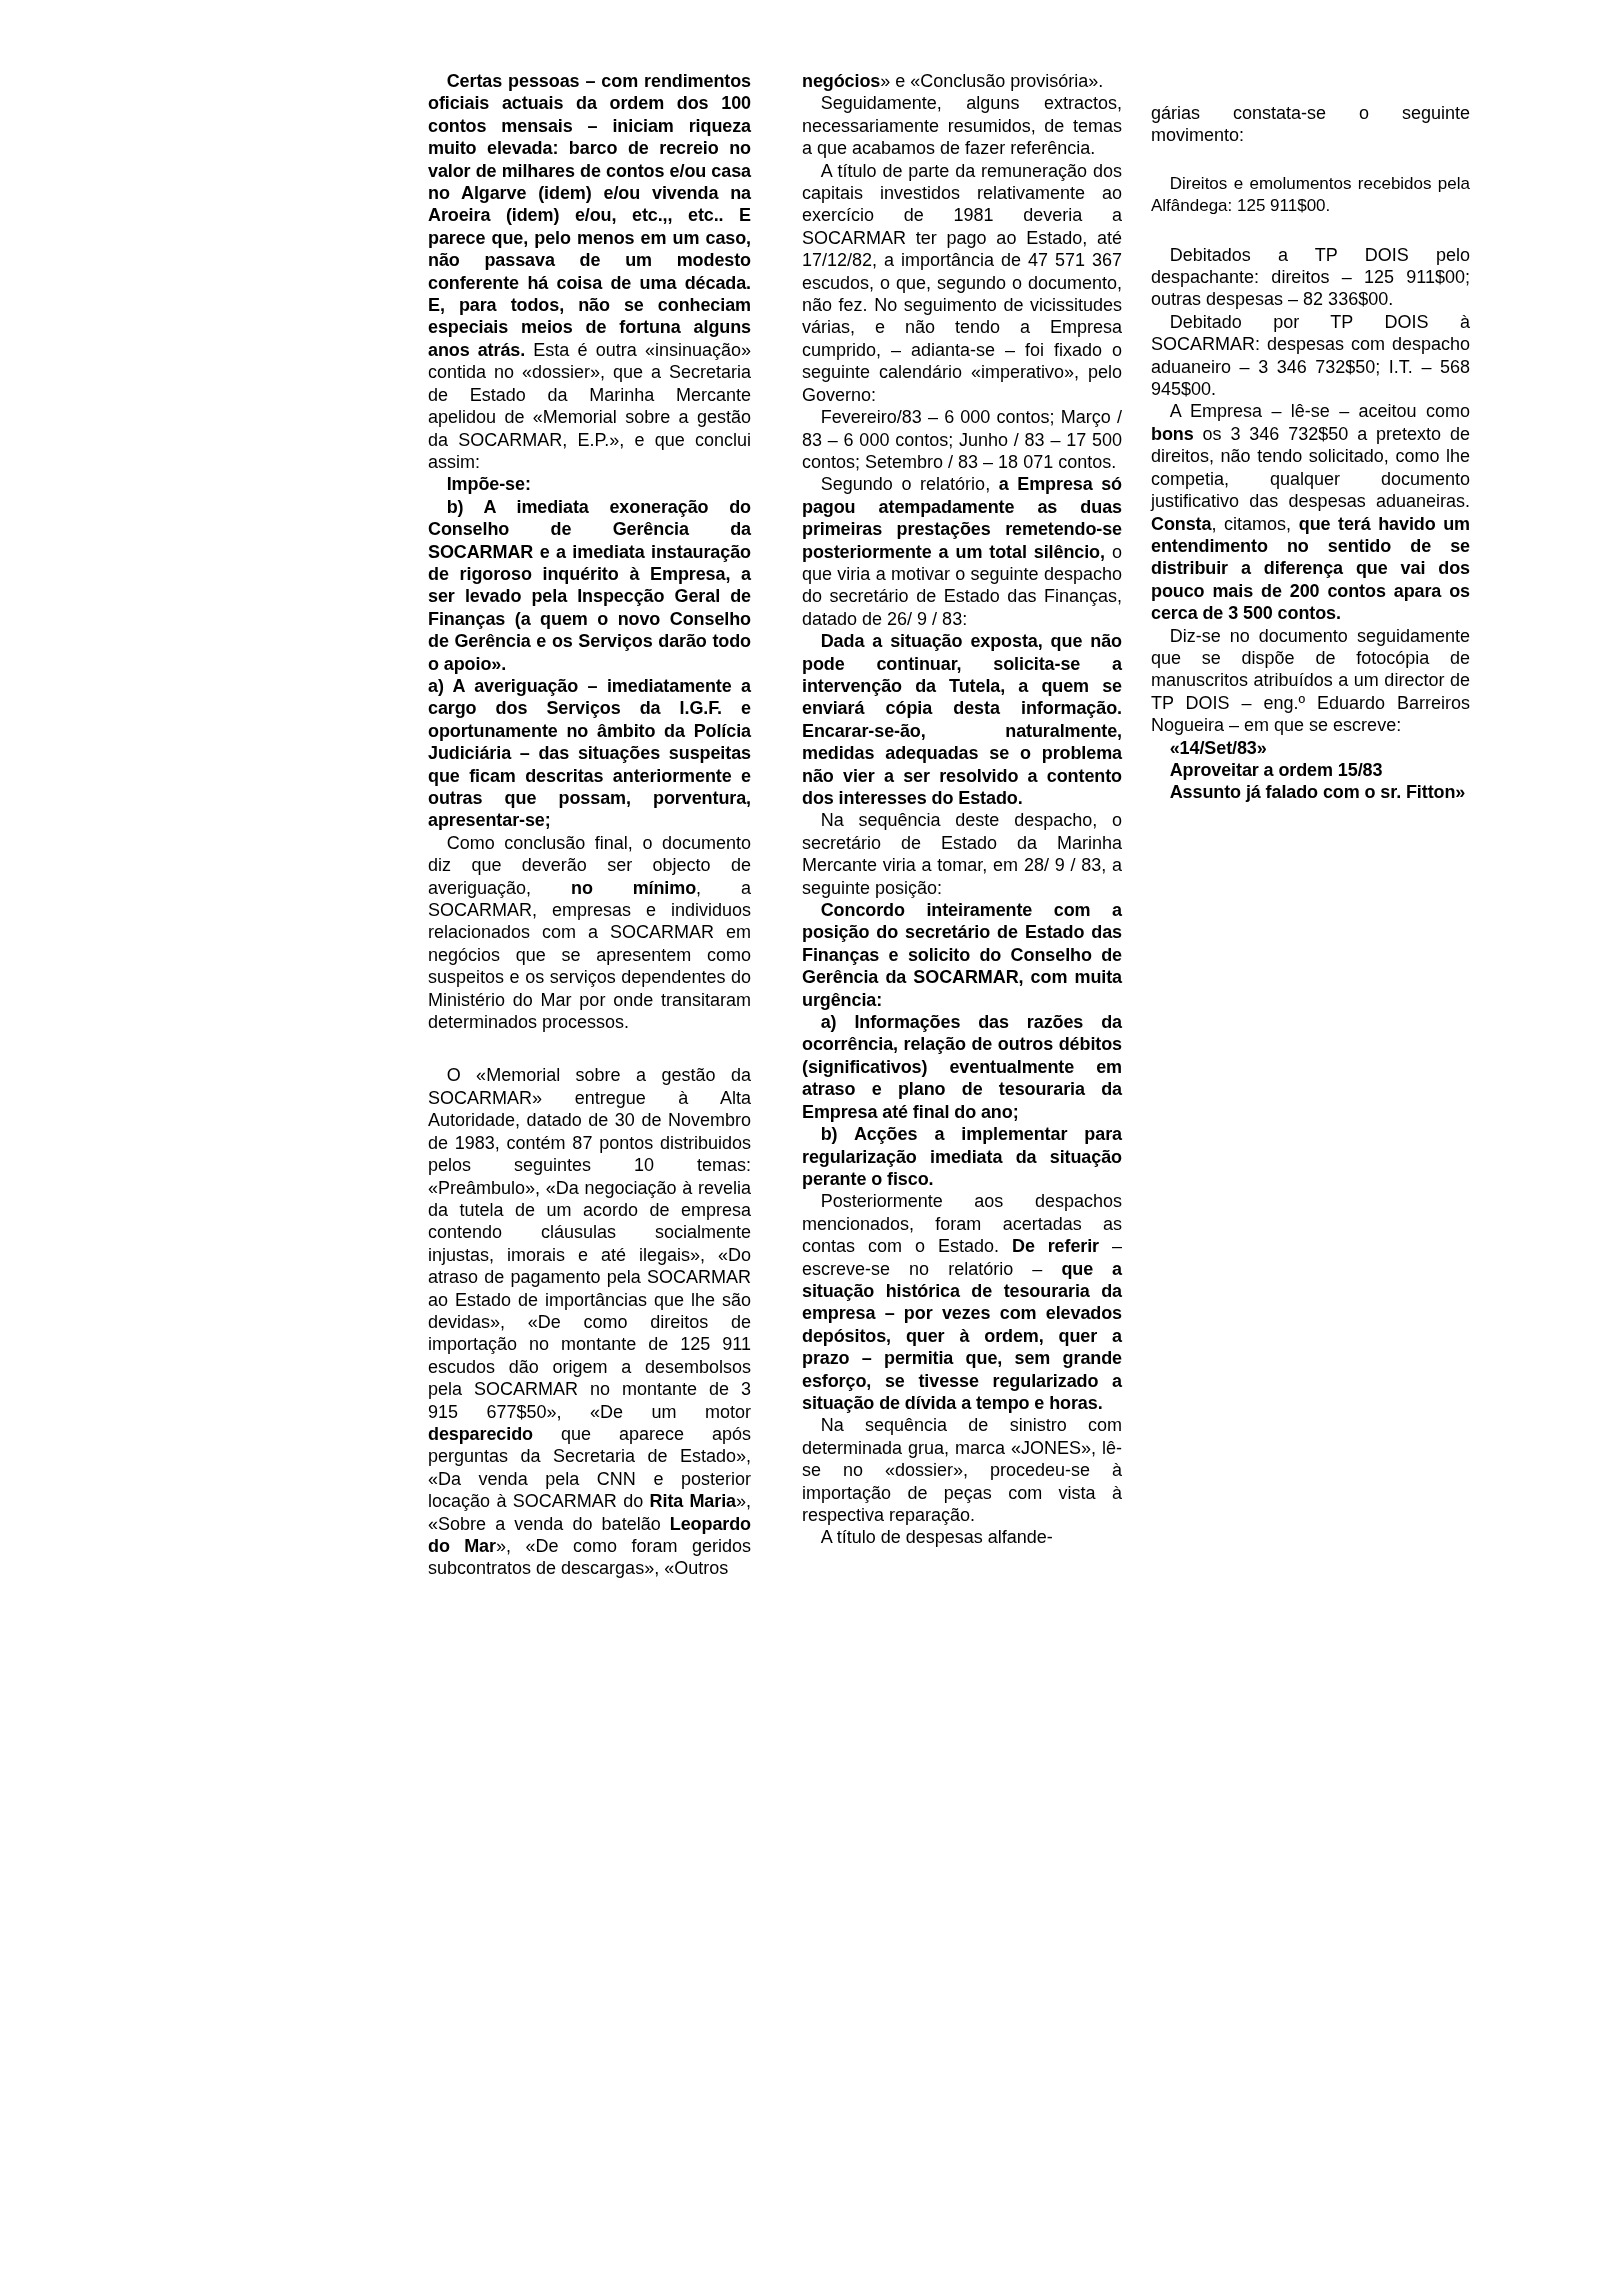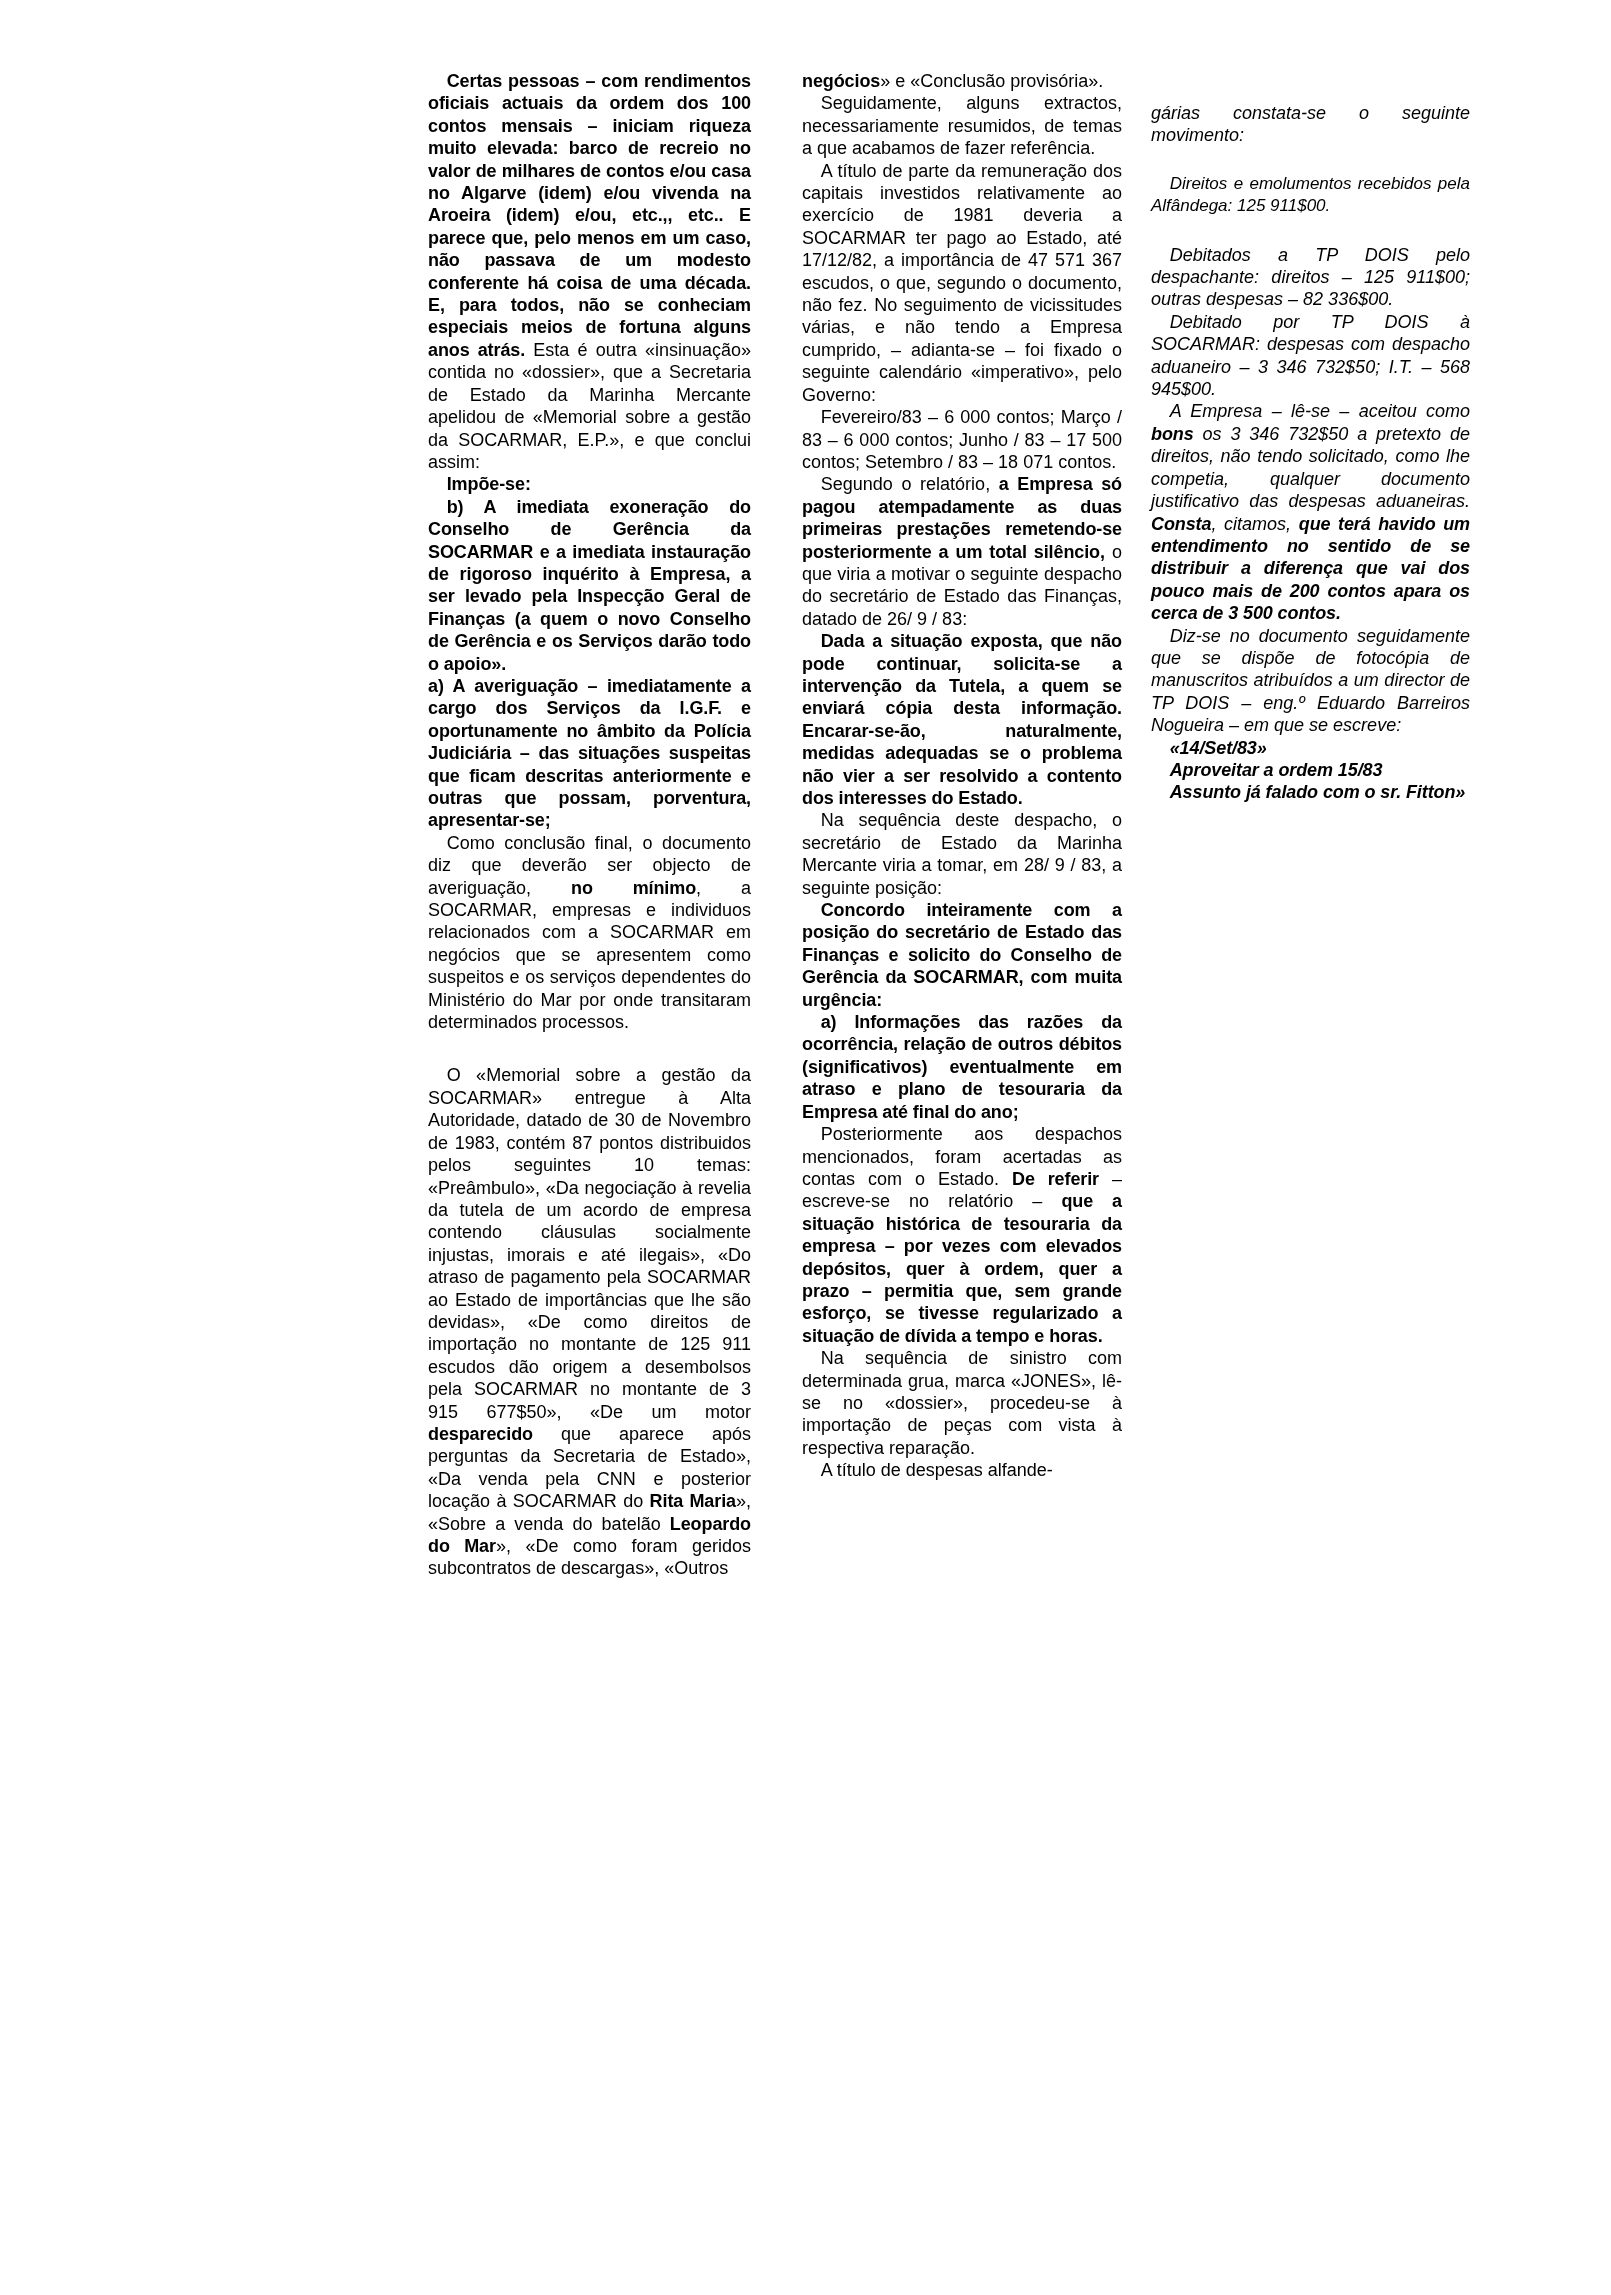--- a/index.html
+++ b/index.html
@@ -10,21 +10,21 @@
     }
     .col {
       position: absolute;
       font-size: 18px;
       line-height: 22.4px;
       text-align: justify;
       hyphens: manual;
     }
     #col-1 { left: 428px; top: 70px; width: 323px; }
     #col-2 { left: 802px; top: 70px; width: 320px; }
-    #col-3 { left: 1151px; top: 102px; width: 319px; font-style: italic; }
+    #col-3 { left: 1151px; top: 102px; width: 319px; }
     .p { margin: 0; text-indent: 18.7px; }
     .p.noindent { text-indent: 0; }
     .gap { margin-top: 31px; }
     .gap-sm { margin-top: 26px; }
     .b { font-weight: bold; letter-spacing: -0.1px; }
     .right-small { font-size: 17px; }
   </style>
 </head>
 <body>
 
@@ -39,20 +39,21 @@
 <div id="col-2" class="col">
     <p class="p noindent"><span class="b">negócios</span><span>» e «Conclusão provisória».</span></p>
     <p class="p"><span>Seguidamente, alguns extractos, necessariamente resumidos, de temas a que acabamos de fazer referência.</span></p>
     <p class="p"><span>A título de parte da remuneração dos capitais investidos relativamente ao exercício de 1981 deveria a SOCARMAR ter pago ao Estado, até 17/12/82, a importância de 47 571 367 escudos, o que, segundo o documento, não fez. No seguimento de vicissitudes várias, e não tendo a Empresa cumprido, – adianta-se – foi fixado o seguinte calendário «imperativo», pelo Governo:</span></p>
     <p class="p"><span>Fevereiro/83 – 6 000 contos; Março / 83 – 6 000 contos; Junho / 83 – 17 500 contos; Setembro / 83 – 18 071 contos.</span></p>
     <p class="p"><span>Segundo o relatório, </span><span class="b">a Empresa só pagou atempadamente as duas primeiras prestações remetendo-se posteriormente a um total silêncio,</span><span> o que viria a motivar o seguinte despacho do secretário de Estado das Finanças, datado de 26/ 9 / 83:</span></p>
     <p class="p"><span class="b">Dada a situação exposta, que não pode continuar, solicita-se a intervenção da Tutela, a quem se enviará cópia desta informação. Encarar-se-ão, naturalmente, medidas adequadas se o problema não vier a ser resolvido a contento dos interesses do Estado.</span></p>
     <p class="p"><span>Na sequência deste despacho, o secretário de Estado da Marinha Mercante viria a tomar, em 28/ 9 / 83, a seguinte posição:</span></p>
     <p class="p"><span class="b">Concordo inteiramente com a posição do secretário de Estado das Finanças e solicito do Conselho de Gerência da SOCARMAR, com muita urgência:</span></p>
     <p class="p"><span class="b">a) Informações das razões da ocorrência, relação de outros débitos (significativos) eventualmente em atraso e plano de tesouraria da Empresa até final do ano;</span></p>
+    <p class="p"><span class="b">b) Acções a implementar para regularização imediata da situação perante o fisco.</span></p>
     <p class="p"><span>Posteriormente aos despachos mencionados, foram acertadas as contas com o Estado. </span><span class="b">De referir</span><span> – escreve-se no relatório – </span><span class="b">que a situação histórica de tesouraria da empresa – por vezes com elevados depósitos, quer à ordem, quer a prazo – permitia que, sem grande esforço, se tivesse regularizado a situação de dívida a tempo e horas.</span></p>
     <p class="p"><span>Na sequência de sinistro com determinada grua, marca «JONES», lê-se no «dossier», procedeu-se à importação de peças com vista à respectiva reparação.</span></p>
     <p class="p"><span>A título de despesas alfande-</span></p>
   </div>
 <div id="col-3" class="col">
     <p class="p noindent"><span>gárias constata-se o seguinte movimento:</span></p>
     <p class="p gap-sm right-small"><span>Direitos e emolumentos recebidos pela Alfândega: 125 911$00.</span></p>
     <p class="p gap-sm"><span>Debitados a TP DOIS pelo despachante: direitos – 125 911$00; outras despesas – 82 336$00.</span></p>
     <p class="p"><span>Debitado por TP DOIS à SOCARMAR: despesas com despacho aduaneiro – 3 346 732$50; I.T. – 568 945$00.</span></p>
     <p class="p"><span>A Empresa – lê-se – aceitou como </span><span class="b">bons</span><span> os 3 346 732$50 a pretexto de direitos, não tendo solicitado, como lhe competia, qualquer documento justificativo das despesas aduaneiras. </span><span class="b">Consta</span><span>, citamos, </span><span class="b">que terá havido um entendimento no sentido de se distribuir a diferença que vai dos pouco mais de 200 contos apara os cerca de 3 500 contos.</span></p>

